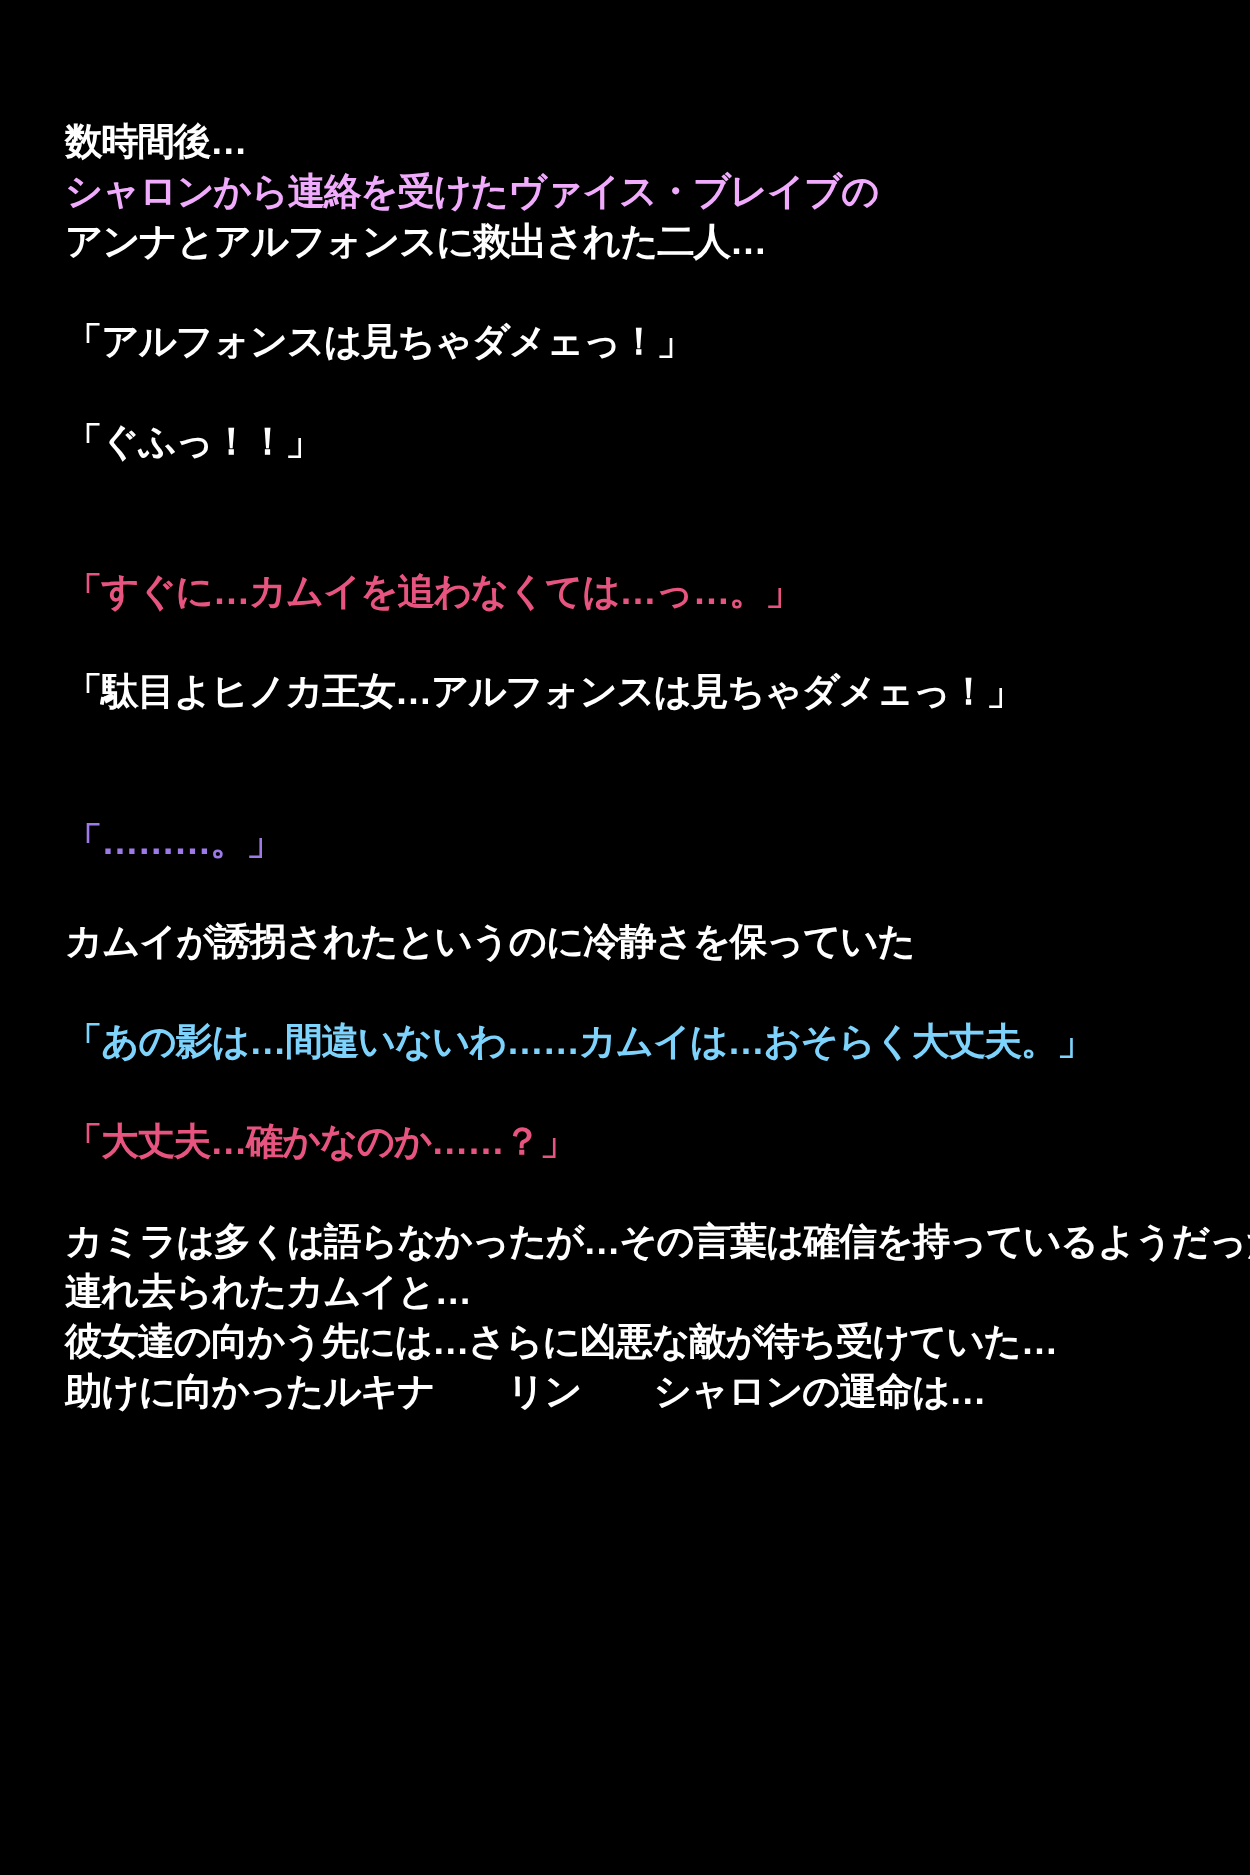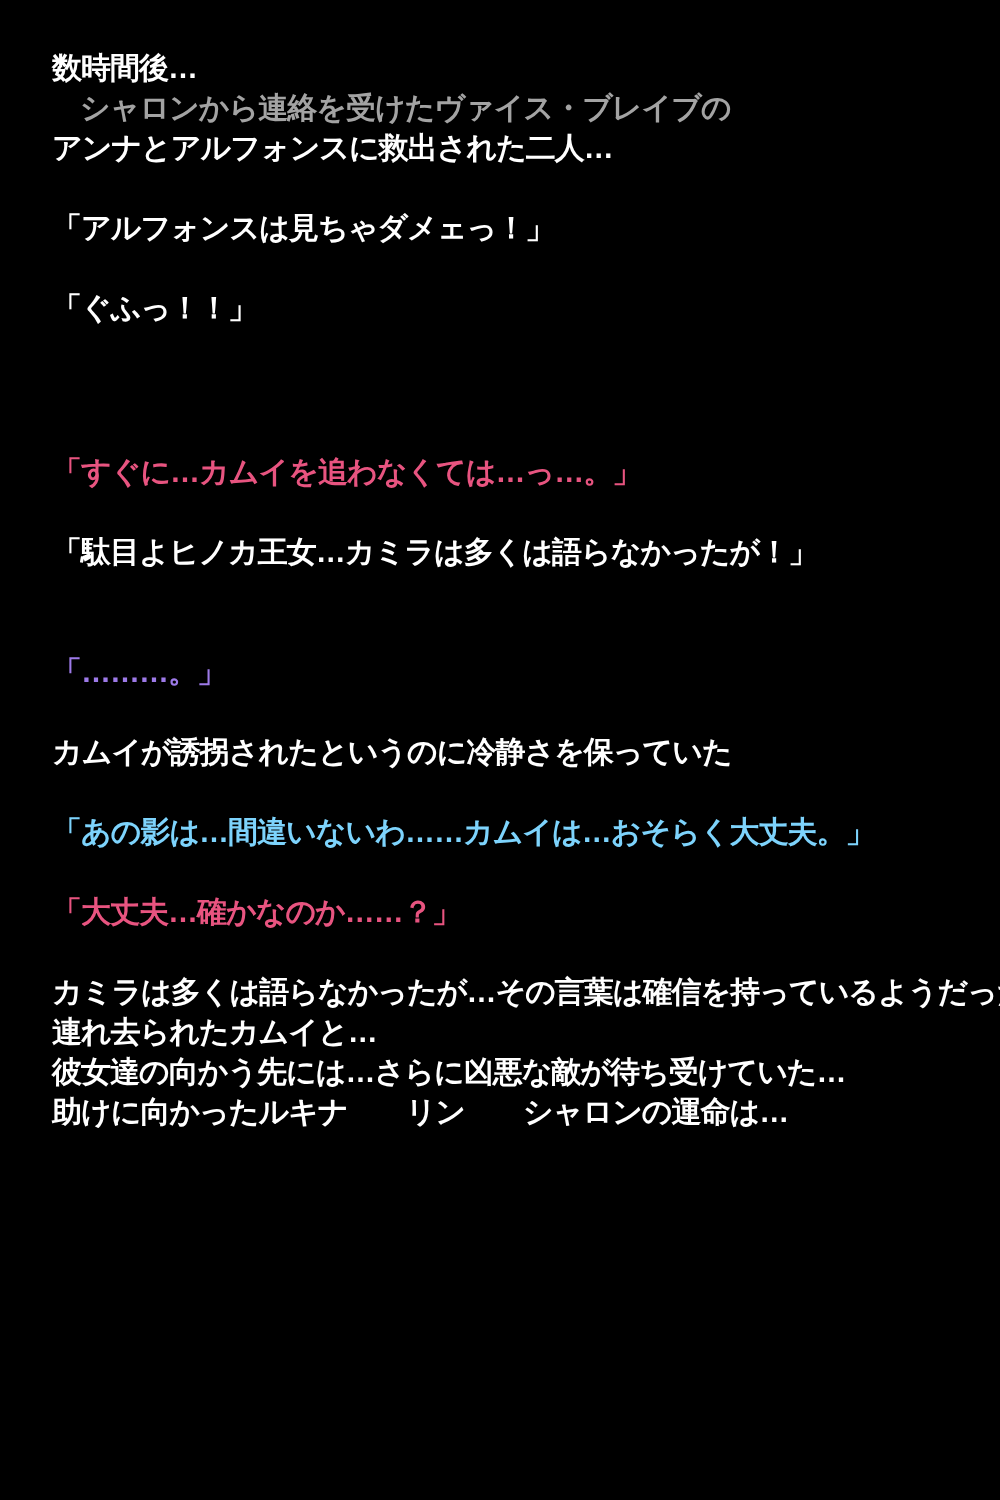--- a/index.html
+++ b/index.html
@@ -8,49 +8,49 @@
     background: #000000;
   }
   .page {
     position: relative;
     width: 1000px;
     height: 1500px;
     background: #000000;
     overflow: hidden;
   }
   .text-block {
-    padding: 48px 0 0 52px;
+    padding: 94px 0 0 52px;
   }
   .line {
     height: 40px;
     line-height: 40px;
     font-family: "Liberation Sans", "DejaVu Sans", sans-serif;
     font-weight: bold;
     font-size: 30px;
     letter-spacing: -1px;
     white-space: pre;
   }
 </style>
 </head>
 <body>
 
 <div class="page" style="background: rgb(0, 0, 0);">
   <div class="text-block" id="lines">
       <div class="line" style="color: rgb(255, 255, 255);">数時間後…</div>
-      <div class="line" style="color: #a3a3a3; margin-left: 28px;">シャロンから連絡を受けたヴァイス・ブレイブの</div>
+      <div class="line" style="color: #f0abfc;">シャロンから連絡を受けたヴァイス・ブレイブの</div>
       <div class="line" style="color: rgb(255, 255, 255);">アンナとアルフォンスに救出された二人…</div>
       <div class="line"></div>
       <div class="line" style="color: rgb(255, 255, 255);">「アルフォンスは見ちゃダメェっ！」</div>
       <div class="line"></div>
       <div class="line" style="color: rgb(255, 255, 255);">「ぐふっ！！」</div>
       <div class="line"></div>
       <div class="line"></div>
-      <div class="line" style="color: rgb(232, 84, 128); margin-top: 44px;">「すぐに…カムイを追わなくては…っ…。」</div>
+      <div class="line" style="color: rgb(232, 84, 128);">「すぐに…カムイを追わなくては…っ…。」</div>
       <div class="line"></div>
-      <div class="line" style="color: rgb(255, 255, 255);">「駄目よヒノカ王女…カミラは多くは語らなかったが！」</div>
+      <div class="line" style="color: rgb(255, 255, 255);">「駄目よヒノカ王女…アルフォンスは見ちゃダメェっ！」</div>
       <div class="line"></div>
       <div class="line"></div>
       <div class="line" style="color: rgb(157, 122, 232);">「………。」</div>
       <div class="line"></div>
       <div class="line" style="color: rgb(255, 255, 255);">カムイが誘拐されたというのに冷静さを保っていた</div>
       <div class="line"></div>
       <div class="line" style="color: #7dd3fc;">「あの影は…間違いないわ……カムイは…おそらく大丈夫。」</div>
       <div class="line"></div>
       <div class="line" style="color: rgb(232, 84, 128);">「大丈夫…確かなのか……？」</div>
       <div class="line"></div>

